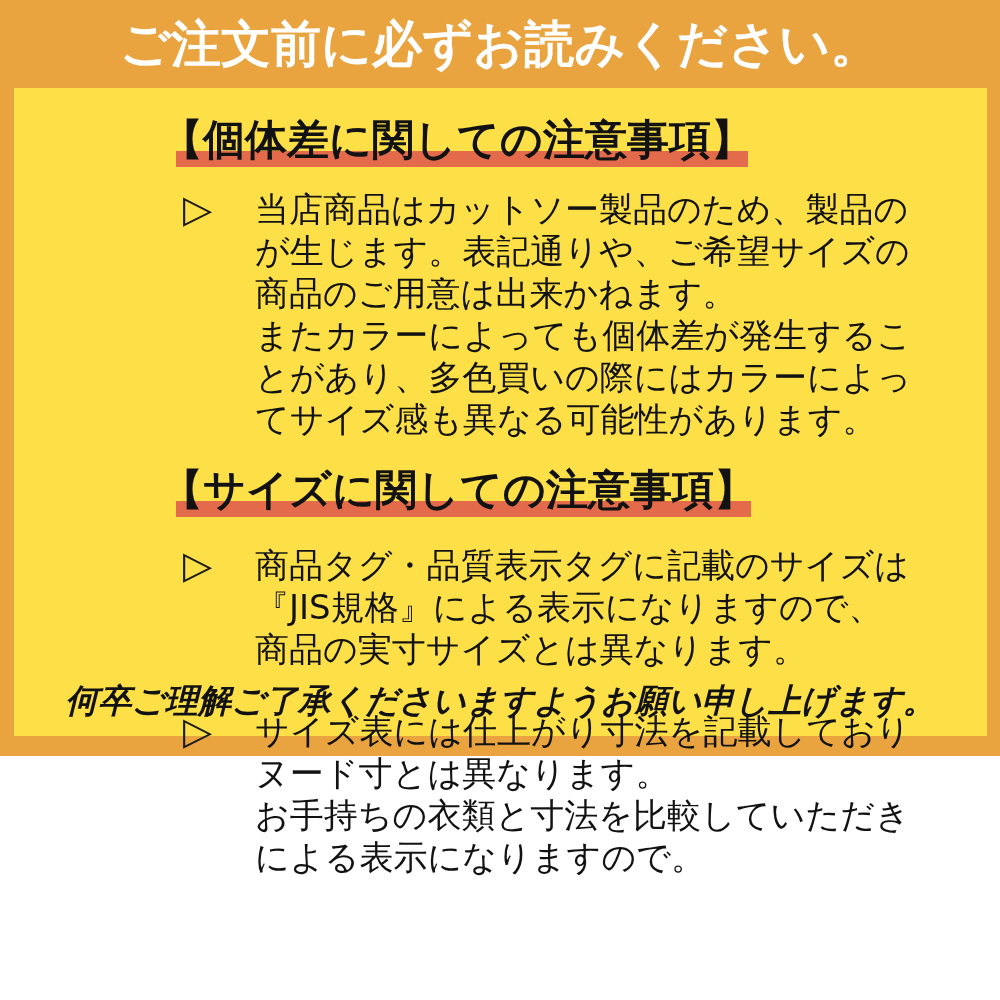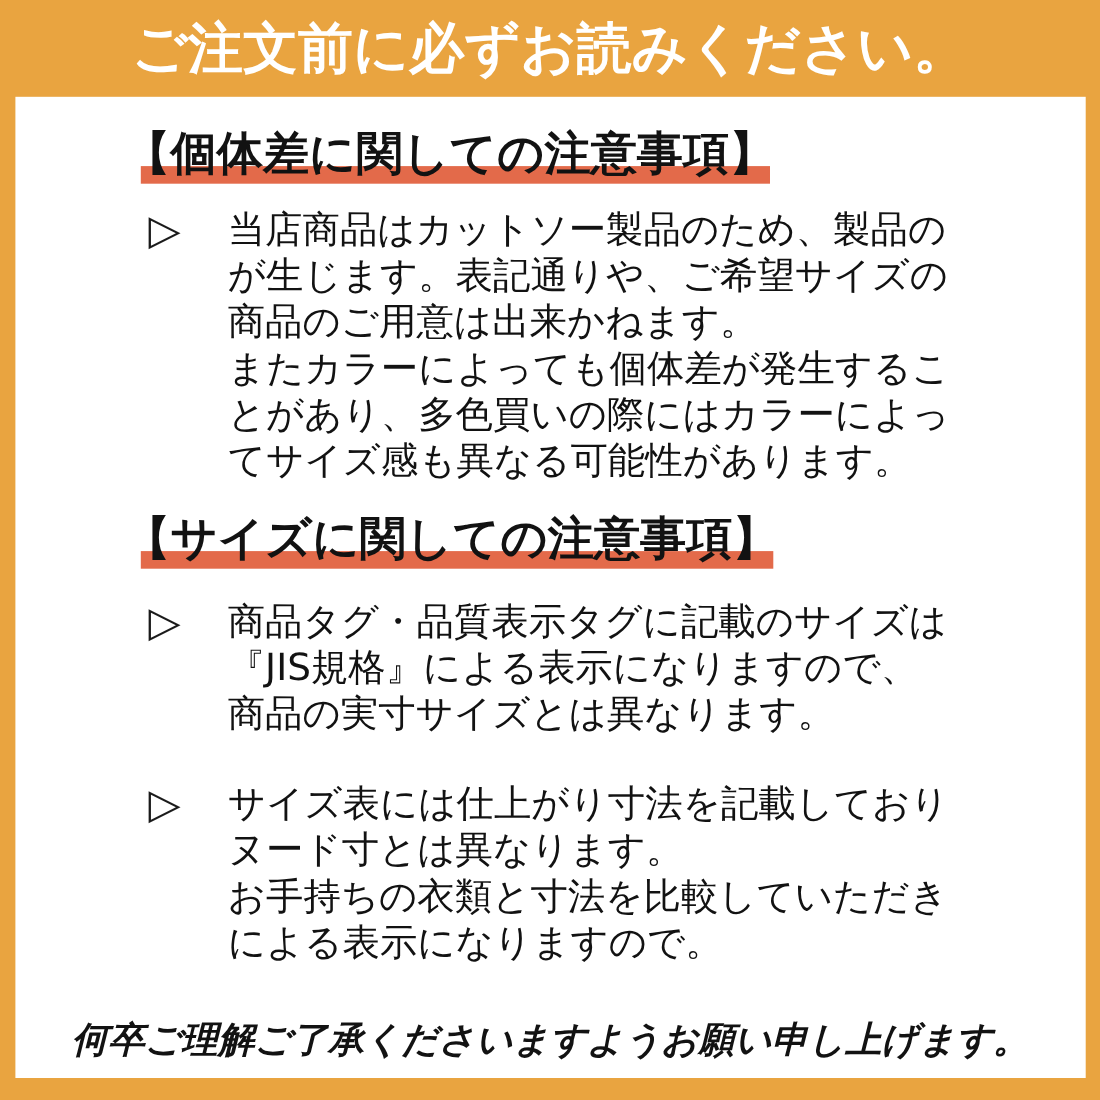--- a/index.html
+++ b/index.html
@@ -3,40 +3,41 @@
 <meta charset="utf-8">
 <style>
   html, body { margin: 0; padding: 0; }
   body {
     width: 1000px; height: 1000px;
     font-family: "DejaVu Sans", "Liberation Sans", sans-serif;
     overflow: hidden;
   }
   .page {
     position: relative;
-    width: 1000px; height: 1000px;
+    width: 1000px; height: 756px;
     background: #E9A440;
   }
   .banner {
     position: absolute;
     top: 0; left: 0; right: 0; height: 88px;
     display: flex; align-items: center; justify-content: center;
   }
   .banner-text {
     color: #FFFFFF;
     font-size: 50px;
     font-weight: bold;
     letter-spacing: 0px;
     white-space: nowrap;
   }
   .content {
     position: absolute;
     top: 88px; left: 14px; right: 13px; bottom: 20px;
-    background: #ffffff;
+    background: #fde047;
     color: #121212;
+    padding-left: 48px;
   }
   .heading {
     position: relative;
     display: inline-block;
     margin: 26px 0 0 99px;
     font-size: 42px;
     line-height: 52px;
     font-weight: bold;
     white-space: nowrap;
   }

